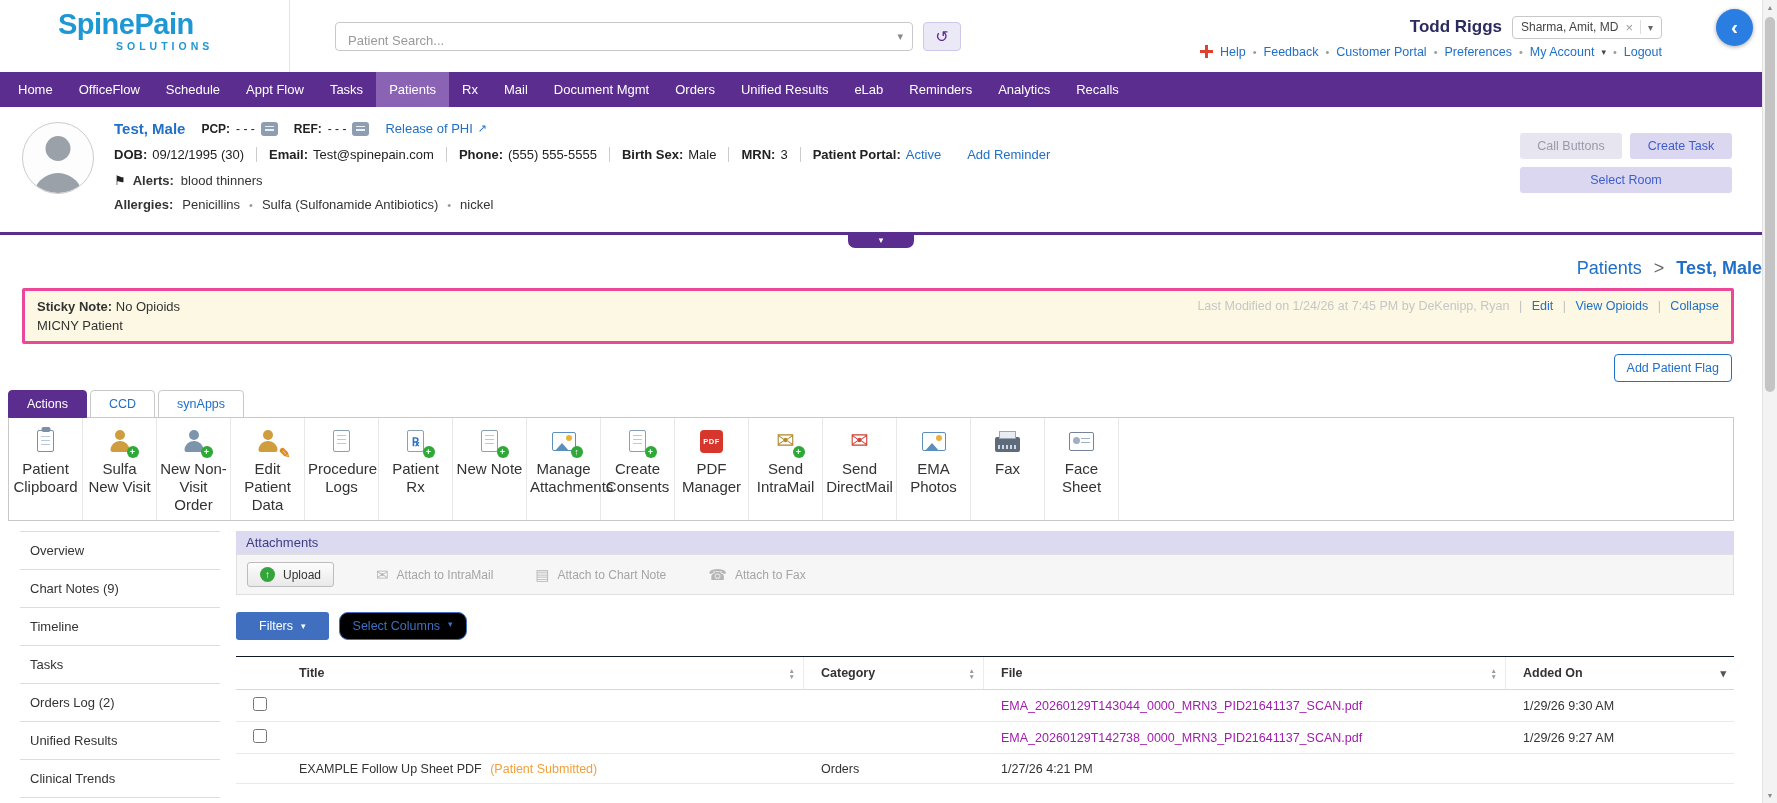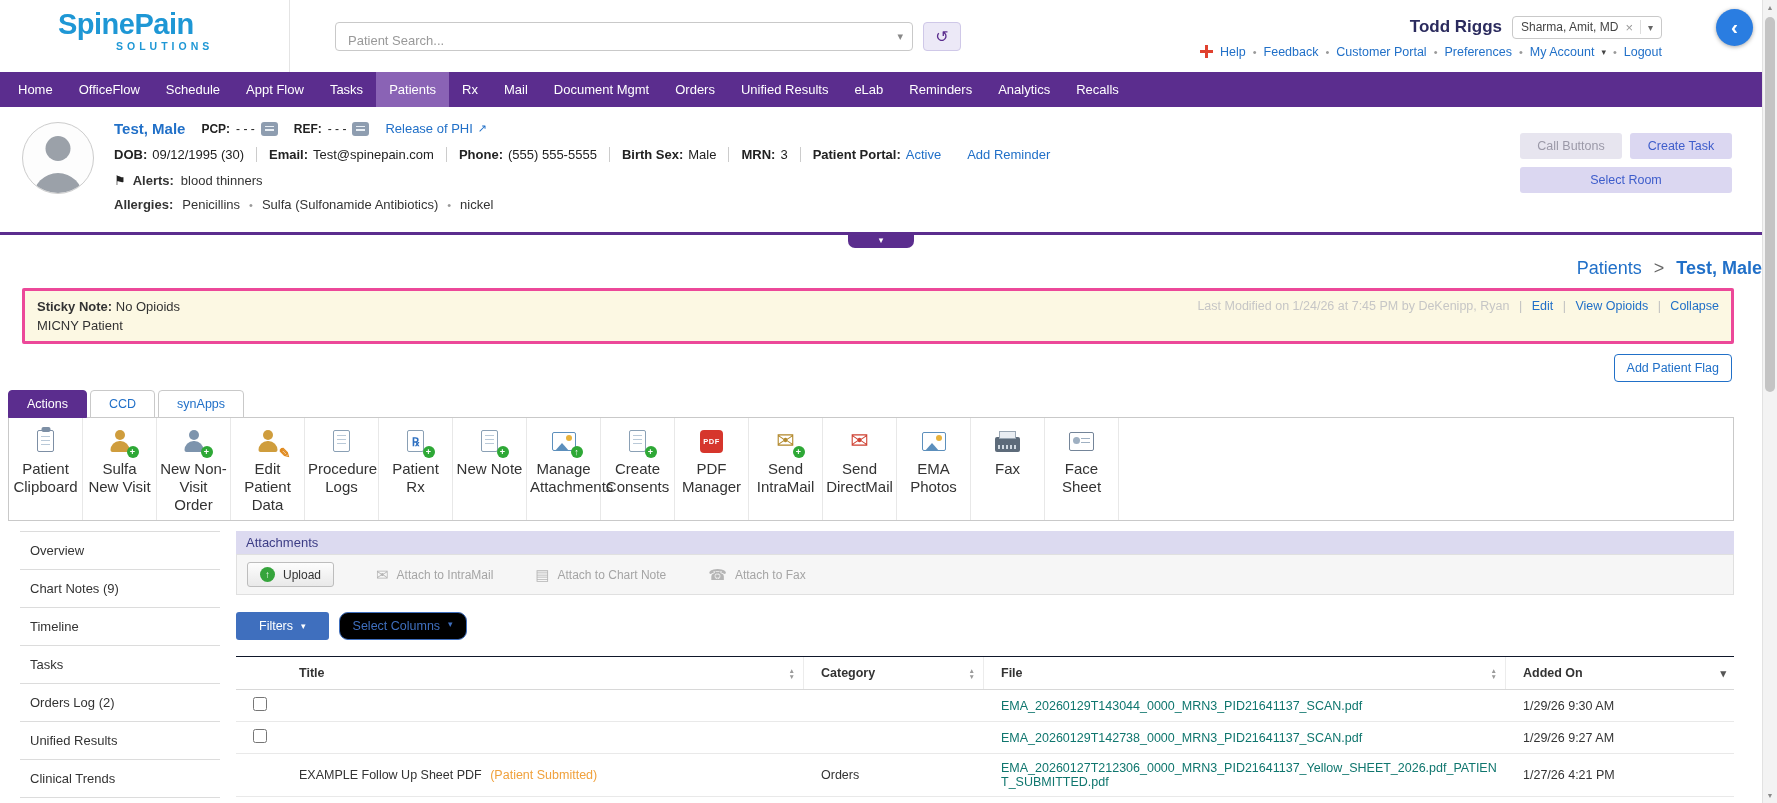--- a/index.html
+++ b/index.html
@@ -148,21 +148,21 @@
   .g-head, .g-row { display:grid; grid-template-columns:46px 1fr 180px 1fr 228px; }
   .g-head { border-top:1px solid #0f172a; border-bottom:1px solid #d8d8d8; font-weight:bold; font-size:12.5px; color:#333; }
   .th { padding:9px 8px 9px 17px; display:flex; align-items:center; justify-content:space-between; border-right:1px solid #ececec; cursor:pointer; }
   .th.t-check, .th.t-added { border-right:none; }
   .sort { display:flex; flex-direction:column; gap:1px; font-size:6.5px; line-height:5px; color:#9a9a9a; }
   .sort i { display:block; }
   .addcaret { color:#555; font-size:11px; cursor:pointer; }
   .g-row { border-bottom:1px solid #e9e9e9; font-size:12.5px; color:#333; align-items:center; min-height:30px; }
   .td { padding:7px 8px 7px 17px; }
   .td input[type=checkbox] { width:14px; height:14px; margin:0; cursor:pointer; }
-  .t-file a { color:#0f766e; word-break:break-all; display:block; }
+  .t-file a { color:#a21caf; word-break:break-all; display:block; }
   .orange { color:#f0a13c; margin-left:5px; }
 
   
   .panel-toggle { position:fixed; top:9px; right:24px; width:37px; height:37px; border-radius:50%; background:#2a7de1; color:#fff; display:flex; align-items:center; justify-content:center; font-size:21px; font-weight:bold; box-shadow:0 1px 4px rgba(0,0,0,.35); cursor:pointer; z-index:60; padding-bottom:2px; }
   .scrollbar { position:fixed; top:0; right:0; width:15px; height:803px; background:#f3f3f3; border-left:1px solid #e2e2e2; z-index:50; }
   .sb-arrow { height:15px; text-align:center; font-size:7px; color:#8a8a8a; line-height:15px; cursor:pointer; }
   .sb-arrow.down { position:absolute; bottom:0; left:0; right:0; }
   .sb-thumb { position:absolute; top:17px; left:2px; width:10px; height:375px; background:#c4c4c4; border-radius:6px; cursor:pointer; }
 </style>
 </head>
@@ -516,23 +516,20 @@
             <div class="td">1/29/26 9:27 AM</div>
           </div>
 
           <div class="g-row">
             <div class="td t-check"></div>
             <div class="td">
               <span>EXAMPLE Follow Up Sheet PDF</span>
               <span class="orange">(Patient Submitted)</span>
             </div>
             <div class="td">Orders</div>
-            <div class="td t-file">
-                <a>EMA_20260127T212306_0000_MRN3_PID21641137_Yellow_SHEET_2026.pdf_PATIENT_SUBMITTED.pdf</a>
-              </div>
             <div class="td">1/27/26 4:21 PM</div>
           </div>
         </div>
       </div>
     </div>
   </div>
 
 </div>
 
 <div class="panel-toggle">

